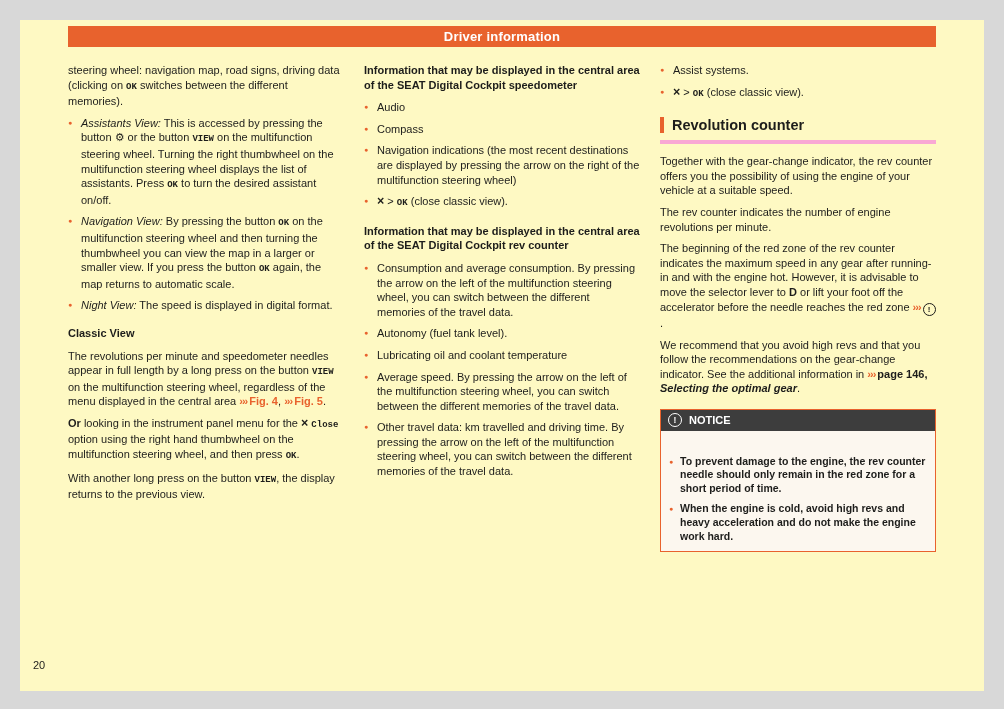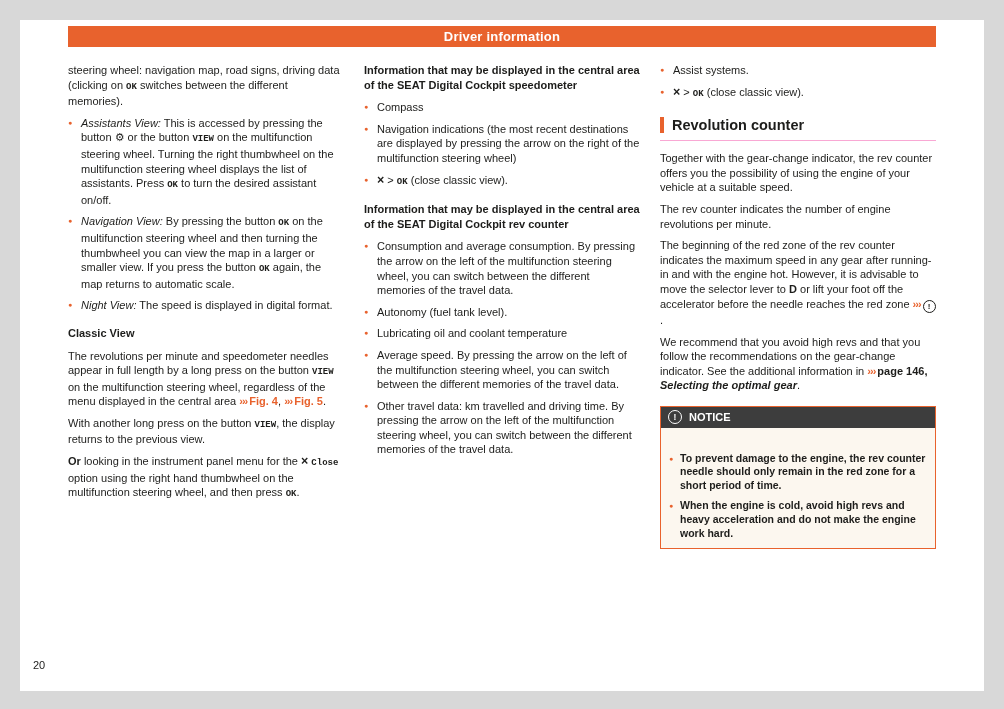--- a/index.html
+++ b/index.html
@@ -2,37 +2,37 @@
 <html><head>
 <meta charset="utf-8">
 <style>
   :root{ --orange:#e8622d; --ink:#1d1d1b; }
   html,body{margin:0;padding:0;}
   body{
     width:1004px;height:709px;background:#d8d8d8;
     font-family:"Liberation Sans","DejaVu Sans",sans-serif;color:var(--ink);
     position:relative;overflow:hidden;
   }
-  .sheet{position:absolute;left:20px;top:20px;width:964px;height:671px;background:#ffffff;}
+  .sheet{position:absolute;left:20px;top:20px;width:964px;height:671px;background:#fef9c3;}
   .header-bar{
     margin:6px 48px 0;height:21px;background:var(--orange);color:#fff;
     display:flex;align-items:center;justify-content:center;
     font-weight:bold;font-size:13px;letter-spacing:.2px;
   }
   .content{
     padding:16px 48px 0;display:grid;grid-template-columns:1fr 1fr 1fr;column-gap:20px;
     font-size:11px;line-height:14.6px;
   }
   .col > :first-child{margin-top:0;}
   .blk-p{margin:0 0 7px;}
   .blk-b{margin:0 0 7px;display:flex;}
   .dot{flex:0 0 13px;color:var(--orange);font-size:7px;line-height:14.6px;}
   .btext{flex:1;}
   .blk-h3{font-weight:bold;margin:13px 0 8px;}
-  .blk-h2{margin:16px 0 10px;border-bottom:1px solid #f9a8d4;padding-bottom:7px;}
+  .blk-h2{margin:16px 0 10px;border-bottom:4px solid #f9a8d4;padding-bottom:7px;}
   .h2in{display:block;border-left:4px solid var(--orange);padding-left:8px;
         font-size:14.5px;font-weight:bold;line-height:16px;}
   
   .rn{}
   .ri{font-style:italic;}
   .rb{font-weight:bold;}
   .rbi{font-weight:bold;font-style:italic;}
   .rbtn{font-family:"Liberation Mono","DejaVu Sans Mono",monospace;font-weight:bold;font-size:9px;}
   .rorg{color:var(--orange);font-weight:bold;letter-spacing:-1px;}
   .rlnk{color:var(--orange);font-weight:bold;cursor:pointer;}
@@ -71,25 +71,29 @@
         <div class="blk-b">
           <span class="dot">●</span>
           <span class="btext"><span class="ri">Navigation View:</span><span class="rn"> By pressing the button </span><span class="rbtn">OK</span><span class="rn"> on the multifunction steering wheel and then turning the thumbwheel you can view the map in a larger or smaller view. If you press the button </span><span class="rbtn">OK</span><span class="rn"> again, the map returns to automatic scale.</span></span>
         </div>
         <div class="blk-b">
           <span class="dot">●</span>
           <span class="btext"><span class="ri">Night View:</span><span class="rn"> The speed is displayed in digital format.</span></span>
         </div>
         <div class="blk-h3"><span class="rn">Classic View</span></div>
         <div class="blk-p"><span class="rn">The revolutions per minute and speedometer needles appear in full length by a long press on the button </span><span class="rbtn">VIEW</span><span class="rn"> on the multifunction steering wheel, regardless of the menu displayed in the central area </span><span class="rorg">››› </span><span class="rlnk">Fig. 4</span><span class="rn">, </span><span class="rorg">››› </span><span class="rlnk">Fig. 5</span><span class="rn">.</span></div>
+        <div class="blk-p"><span class="rb">Or</span><span class="rn"> looking in the instrument panel menu for the </span><span class="rx">×</span><span class="rn"> </span><span class="rbtn">Close</span><span class="rn"> option using the right hand thumbwheel on the multifunction steering wheel, and then press </span><span class="rbtn">OK</span><span class="rn">.</span></div>
         <div class="blk-p"><span class="rn">With another long press on the button </span><span class="rbtn">VIEW</span><span class="rn">, the display returns to the previous view.</span></div>
-        <div class="blk-p"><span class="rb">Or</span><span class="rn"> looking in the instrument panel menu for the </span><span class="rx">×</span><span class="rn"> </span><span class="rbtn">Close</span><span class="rn"> option using the right hand thumbwheel on the multifunction steering wheel, and then press </span><span class="rbtn">OK</span><span class="rn">.</span></div>
       </div>
     <div class="col">
         <div class="blk-h3"><span class="rn">Information that may be displayed in the central area of the SEAT Digital Cockpit speedometer</span></div>
+        <div class="blk-b">
+          <span class="dot">●</span>
+          <span class="btext"><span class="rn">Audio</span></span>
+        </div>
         <div class="blk-b">
           <span class="dot">●</span>
           <span class="btext"><span class="rn">Compass</span></span>
         </div>
         <div class="blk-b">
           <span class="dot">●</span>
           <span class="btext"><span class="rn">Navigation indications (the most recent destinations are displayed by pressing the arrow on the right of the multifunction steering wheel)</span></span>
         </div>
         <div class="blk-b">
           <span class="dot">●</span>

